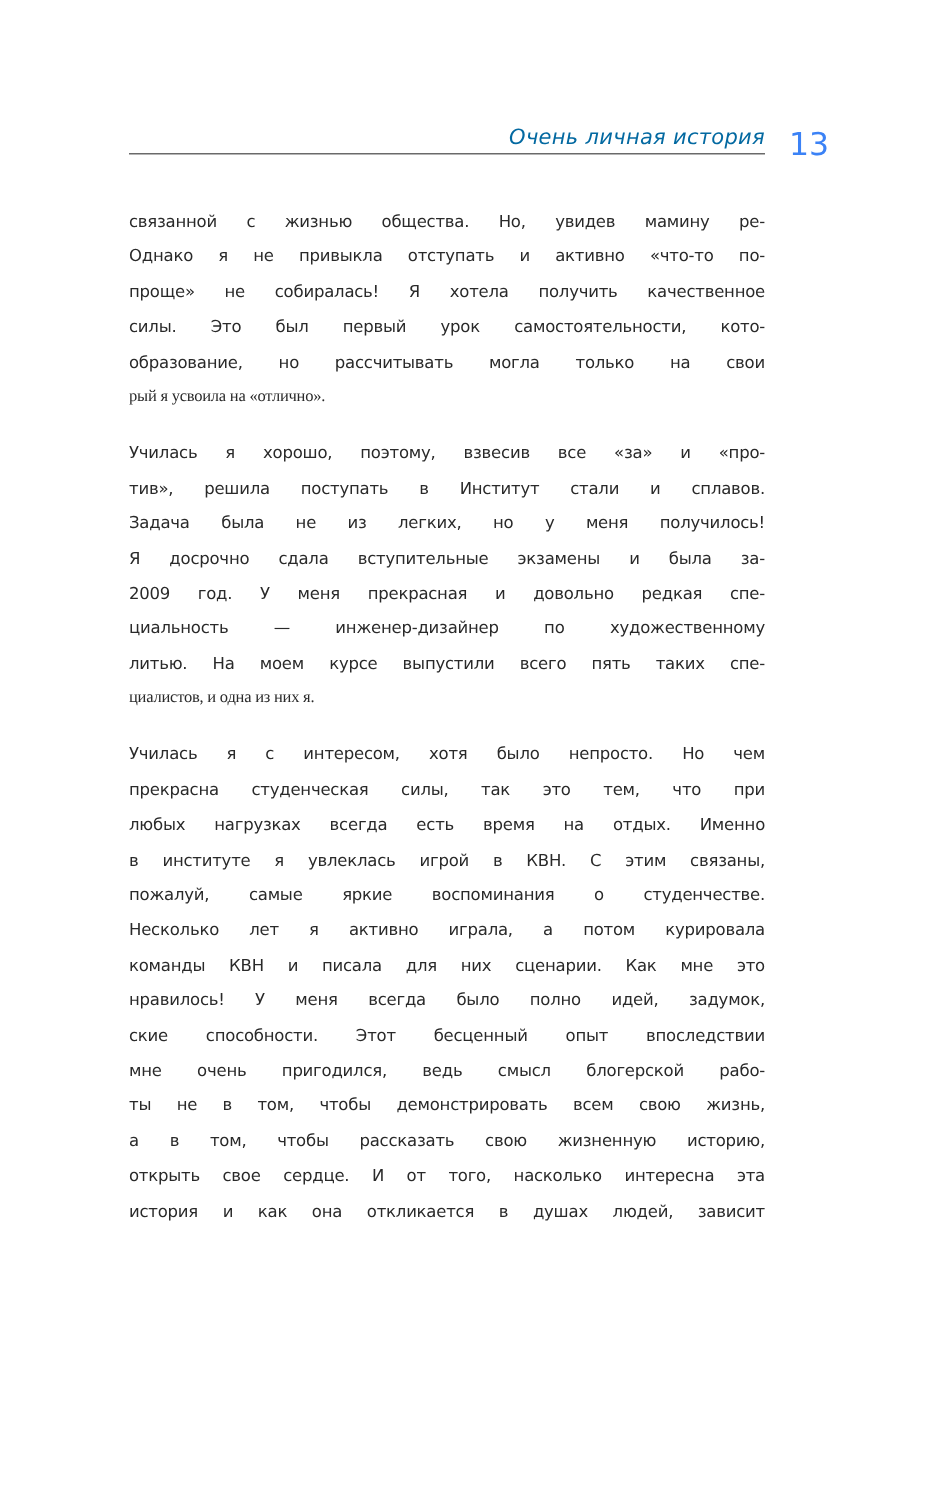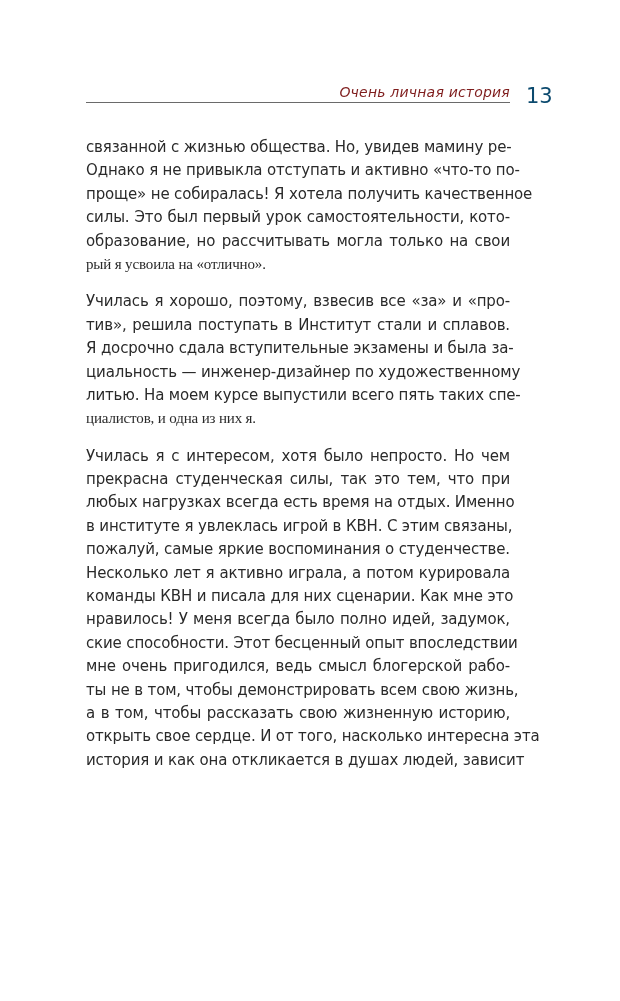--- a/index.html
+++ b/index.html
@@ -7,33 +7,33 @@
       width: 620px; height: 1001px; background: #ffffff; position: relative; overflow: hidden;
       font-family: "DejaVu Sans", sans-serif; color: #2a2a2a;
     }
     .running-head {
       position: absolute; left: 86px; top: 82px; width: 424px; height: 20px;
       border-bottom: 1.5px solid #6a6a6a;
     }
     .running-title {
       position: absolute; right: 0; bottom: 2px;
       font-family: "DejaVu Sans", sans-serif; font-style: italic;
-      font-size: 14px; color: #7f1d1d; letter-spacing: 0.2px;
+      font-size: 14px; color: #0369a1; letter-spacing: 0.2px;
     }
     .page-number {
       position: absolute; left: 526px; top: 84px;
-      font-size: 21px; color: #0c4a6e; font-family: "DejaVu Sans", sans-serif;
+      font-size: 21px; color: #3b82f6; font-family: "DejaVu Sans", sans-serif;
     }
     .body-text {
       position: absolute; left: 86px; top: 136px; width: 424px;
     }
     .para { margin: 0 0 14px 0; }
     .line {
       display: block; height: 23.4px; line-height: 23.4px;
-      font-size: 15px; white-space: nowrap;
+      font-size: 11px; white-space: nowrap;
       text-align: justify; text-align-last: justify;
       letter-spacing: -0.15px;
     }
     .line.last { text-align-last: left; font-family: Liberation Serif, serif; }
   </style>
 </head>
 <body>
 
 <div class="running-head">
   <span class="running-title">Очень личная история</span>
@@ -45,21 +45,23 @@
     <span class="line">связанной с жизнью общества. Но, увидев мамину ре-</span>
     <span class="line">Однако я не привыкла отступать и активно «что-то по-</span>
     <span class="line">проще» не собиралась! Я хотела получить качественное</span>
     <span class="line">силы. Это был первый урок самостоятельности, кото-</span>
     <span class="line">образование, но рассчитывать могла только на свои</span>
     <span class="line last">рый я усвоила на «отлично».</span>
   </div>
   <div class="para">
     <span class="line">Училась я хорошо, поэтому, взвесив все «за» и «про-</span>
     <span class="line">тив», решила поступать в Институт стали и сплавов.</span>
+    <span class="line">Задача была не из легких, но у меня получилось!</span>
     <span class="line">Я досрочно сдала вступительные экзамены и была за-</span>
+    <span class="line">2009 год. У меня прекрасная и довольно редкая спе-</span>
     <span class="line">циальность — инженер-дизайнер по художественному</span>
     <span class="line">литью. На моем курсе выпустили всего пять таких спе-</span>
     <span class="line last">циалистов, и одна из них я.</span>
   </div>
   <div class="para">
     <span class="line">Училась я с интересом, хотя было непросто. Но чем</span>
     <span class="line">прекрасна студенческая силы, так это тем, что при</span>
     <span class="line">любых нагрузках всегда есть время на отдых. Именно</span>
     <span class="line">в институте я увлеклась игрой в КВН. С этим связаны,</span>
     <span class="line">пожалуй, самые яркие воспоминания о студенчестве.</span>

